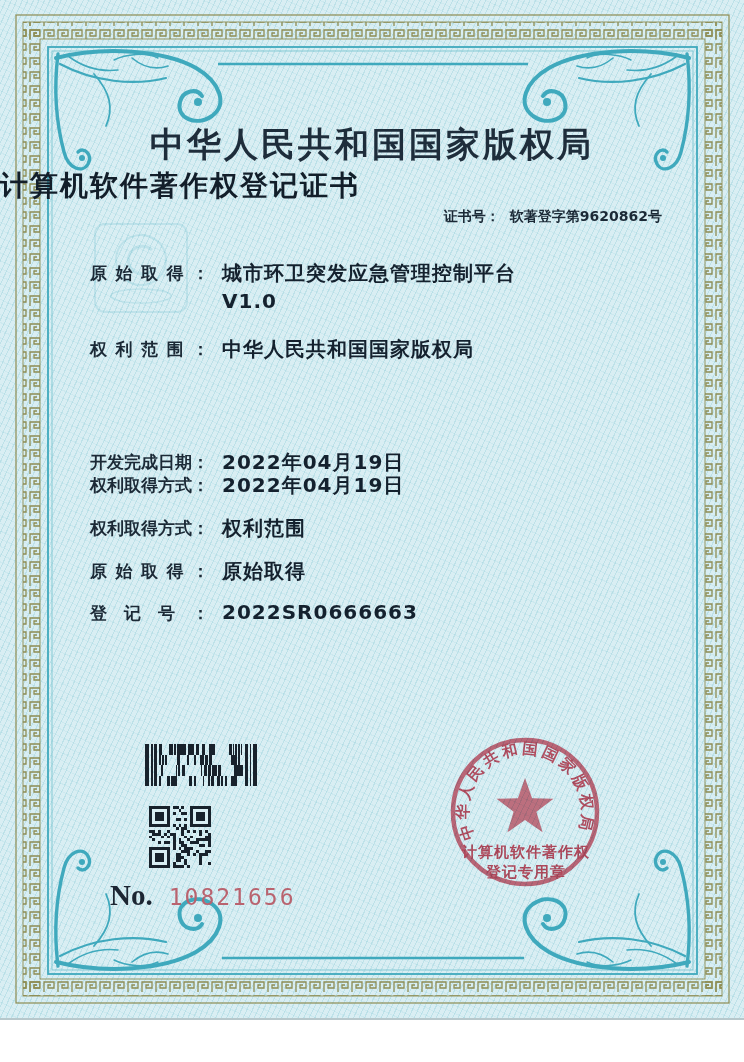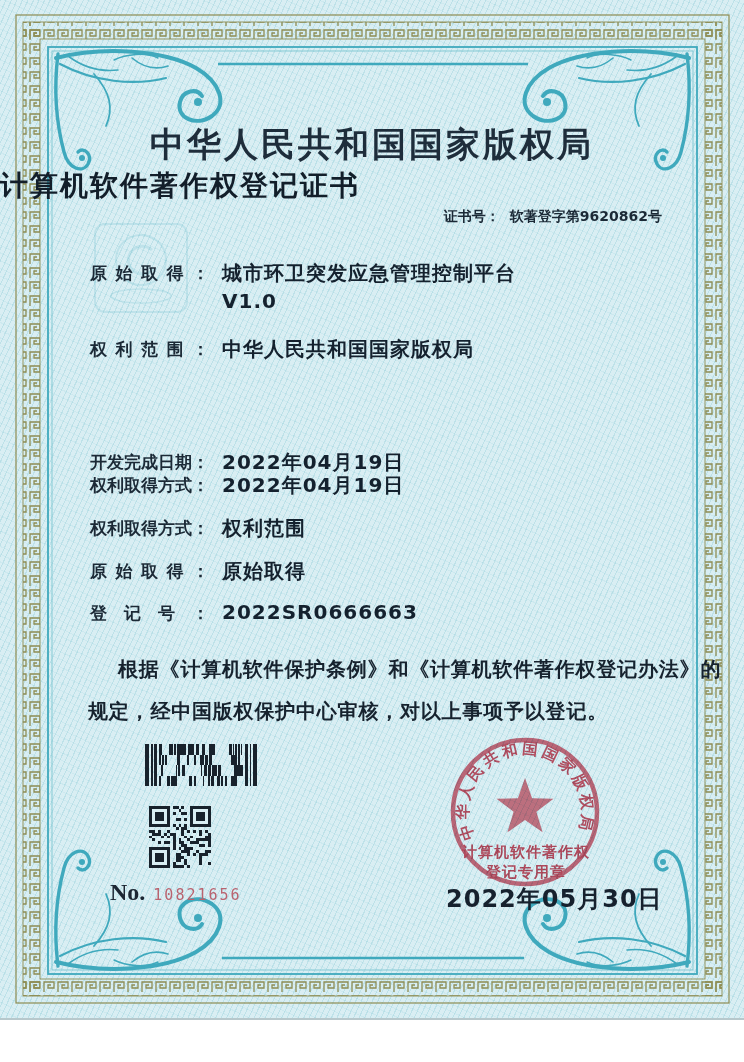--- a/index.html
+++ b/index.html
@@ -27,23 +27,23 @@
     letter-spacing:1px;}
   .field-value2{position:absolute;left:132px;top:29px;letter-spacing:1px;}
   .statement{position:absolute;left:88px;top:648px;width:568px;font-size:20px;
     font-weight:700;color:#16222e;line-height:42px;letter-spacing:0.8px;}
   .statement .line1{text-indent:30px;white-space:nowrap;}
   .statement .line2{white-space:nowrap;}
   .barcode-svg{position:absolute;left:145px;top:744px;width:112px;height:42px;}
   .qr-svg{position:absolute;left:149px;top:806px;width:62px;height:62px;}
   .serial{position:absolute;left:110px;top:879px;}
   .serial .no{font-family:"Liberation Serif","DejaVu Serif",serif;
-    font-weight:700;font-size:24px;color:#1c2633;}
+    font-weight:700;font-size:29px;color:#1c2633;}
   .serial .num{font-family:"DejaVu Sans Mono","Liberation Mono",monospace;
-    font-size:15px;color:#b9636f;letter-spacing:2px;margin-left:8px;}
+    font-size:23px;color:#b9636f;letter-spacing:2px;margin-left:16px;}
   .seal-svg{position:absolute;left:447px;top:735px;width:158px;height:158px;
     mix-blend-mode:multiply;opacity:0.92;}
   .issue-date{position:absolute;left:446px;top:883px;font-size:24px;font-weight:800;
     color:#16212e;letter-spacing:1px;}
   .seal-arc{font-size:15.5px;font-weight:700;letter-spacing:3.5px;fill:#cf4458;}
   .seal-line{font-size:15px;font-weight:700;letter-spacing:1px;fill:#cb3f52;}
 </style>
 </head>
 <body>
 
@@ -130,24 +130,20 @@
   </div>
   <div class="field-row" style="top:558px">
     <span class="field-label">原始取得：</span>
     <span class="field-value">原始取得</span>
   </div>
   <div class="field-row" style="top:600px">
     <span class="field-label">登记号：</span>
     <span class="field-value">2022SR0666663</span>
   </div>
 
-  <div class="statement">
-    <div class="line1">根据《计算机软件保护条例》和《计算机软件著作权登记办法》的</div>
-    <div class="line2">规定，经中国版权保护中心审核，对以上事项予以登记。</div>
-  </div>
 
   <svg class="barcode-svg" id="barcode-art" viewBox="0 0 112 42" fill="#18222c" shape-rendering="crispEdges">
       <rect x="0" y="0" width="4" height="42"></rect>
       <rect x="6" y="0" width="1.5" height="42"></rect>
       <rect x="9" y="0" width="2.5" height="42"></rect>
       <rect x="100" y="0" width="2.5" height="42"></rect>
       <rect x="104.5" y="0" width="1.5" height="42"></rect>
       <rect x="108" y="0" width="4" height="42"></rect>
       <rect x="14.0" y="0" width="3.3" height="10.5"></rect>
       <rect x="24.1" y="0" width="1.9" height="10.5"></rect>
@@ -333,15 +329,14 @@
     </defs>
     <circle cx="78" cy="77" r="72" fill="none" stroke="#d2495c" stroke-width="4.5" opacity="0.88"></circle>
     <polygon opacity="0.82" fill="#d2495c" points="78,43 85.1,63.3 106.5,63.7 89.4,76.7 95.6,97.3 78,85 60.4,97.3 66.6,76.7 49.5,63.7 70.9,63.3"></polygon>
     <text class="seal-arc">
       <textPath href="#sealArcPath" startOffset="2">中华人民共和国国家版权局</textPath>
     </text>
     <text class="seal-line" x="79" y="122" text-anchor="middle">计算机软件著作权</text>
     <text class="seal-line" x="79" y="142" text-anchor="middle">登记专用章</text>
   </svg>
 
-  <div class="issue-date">2022年05月30日</div>
 
 </div>
 
 </body></html>

